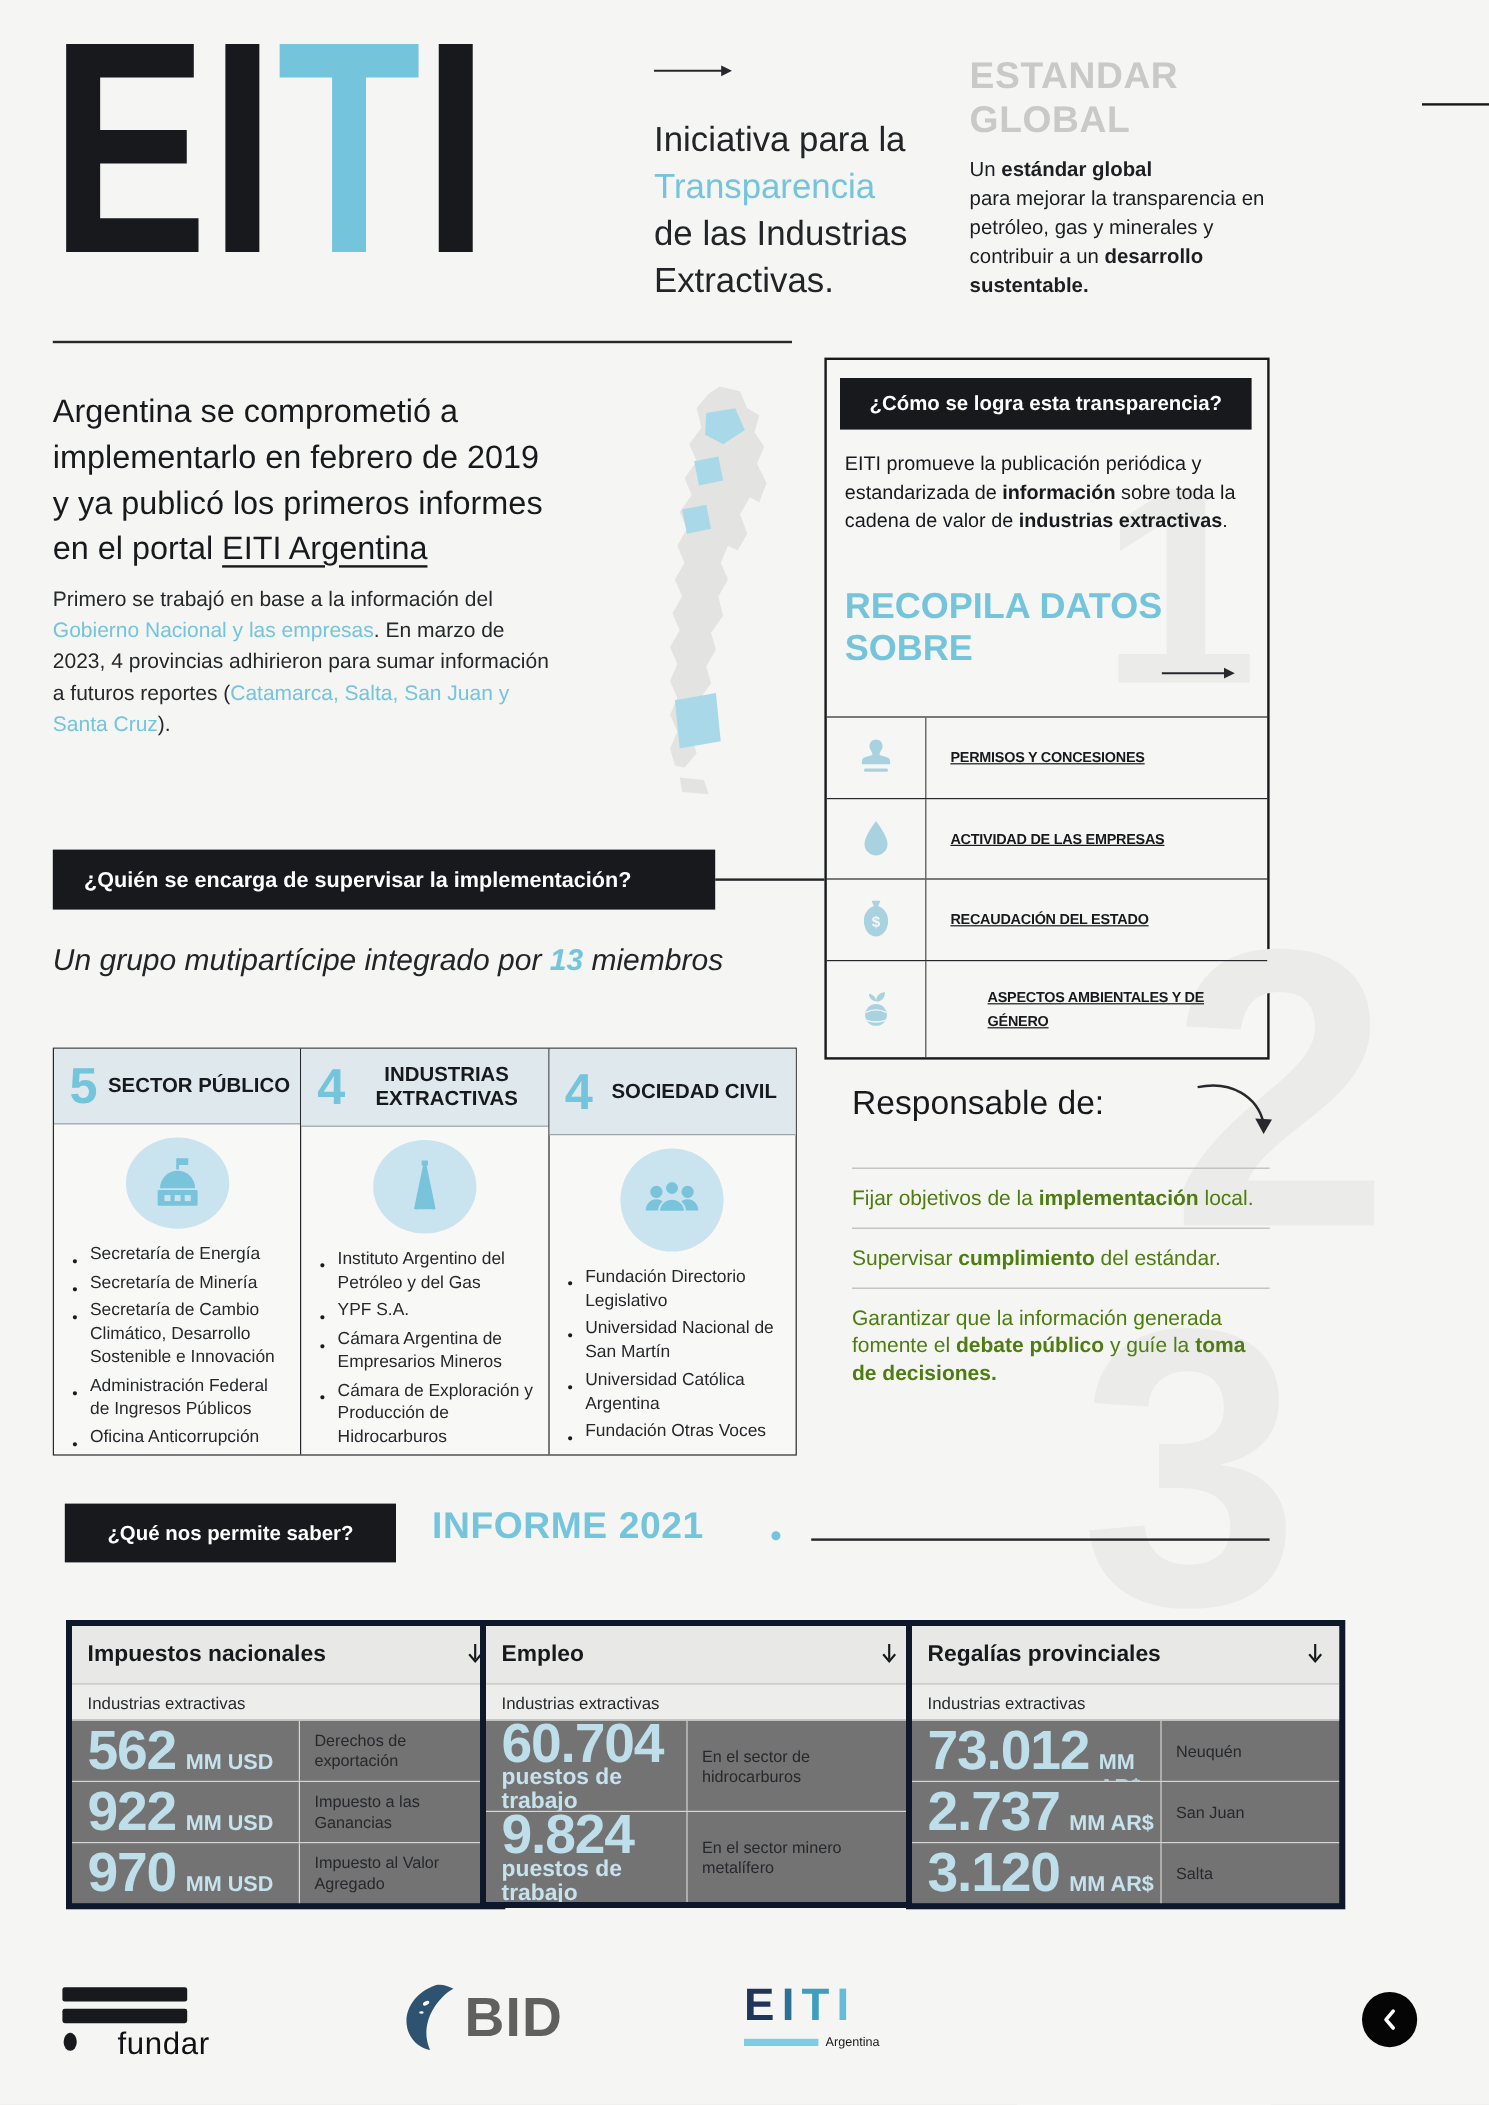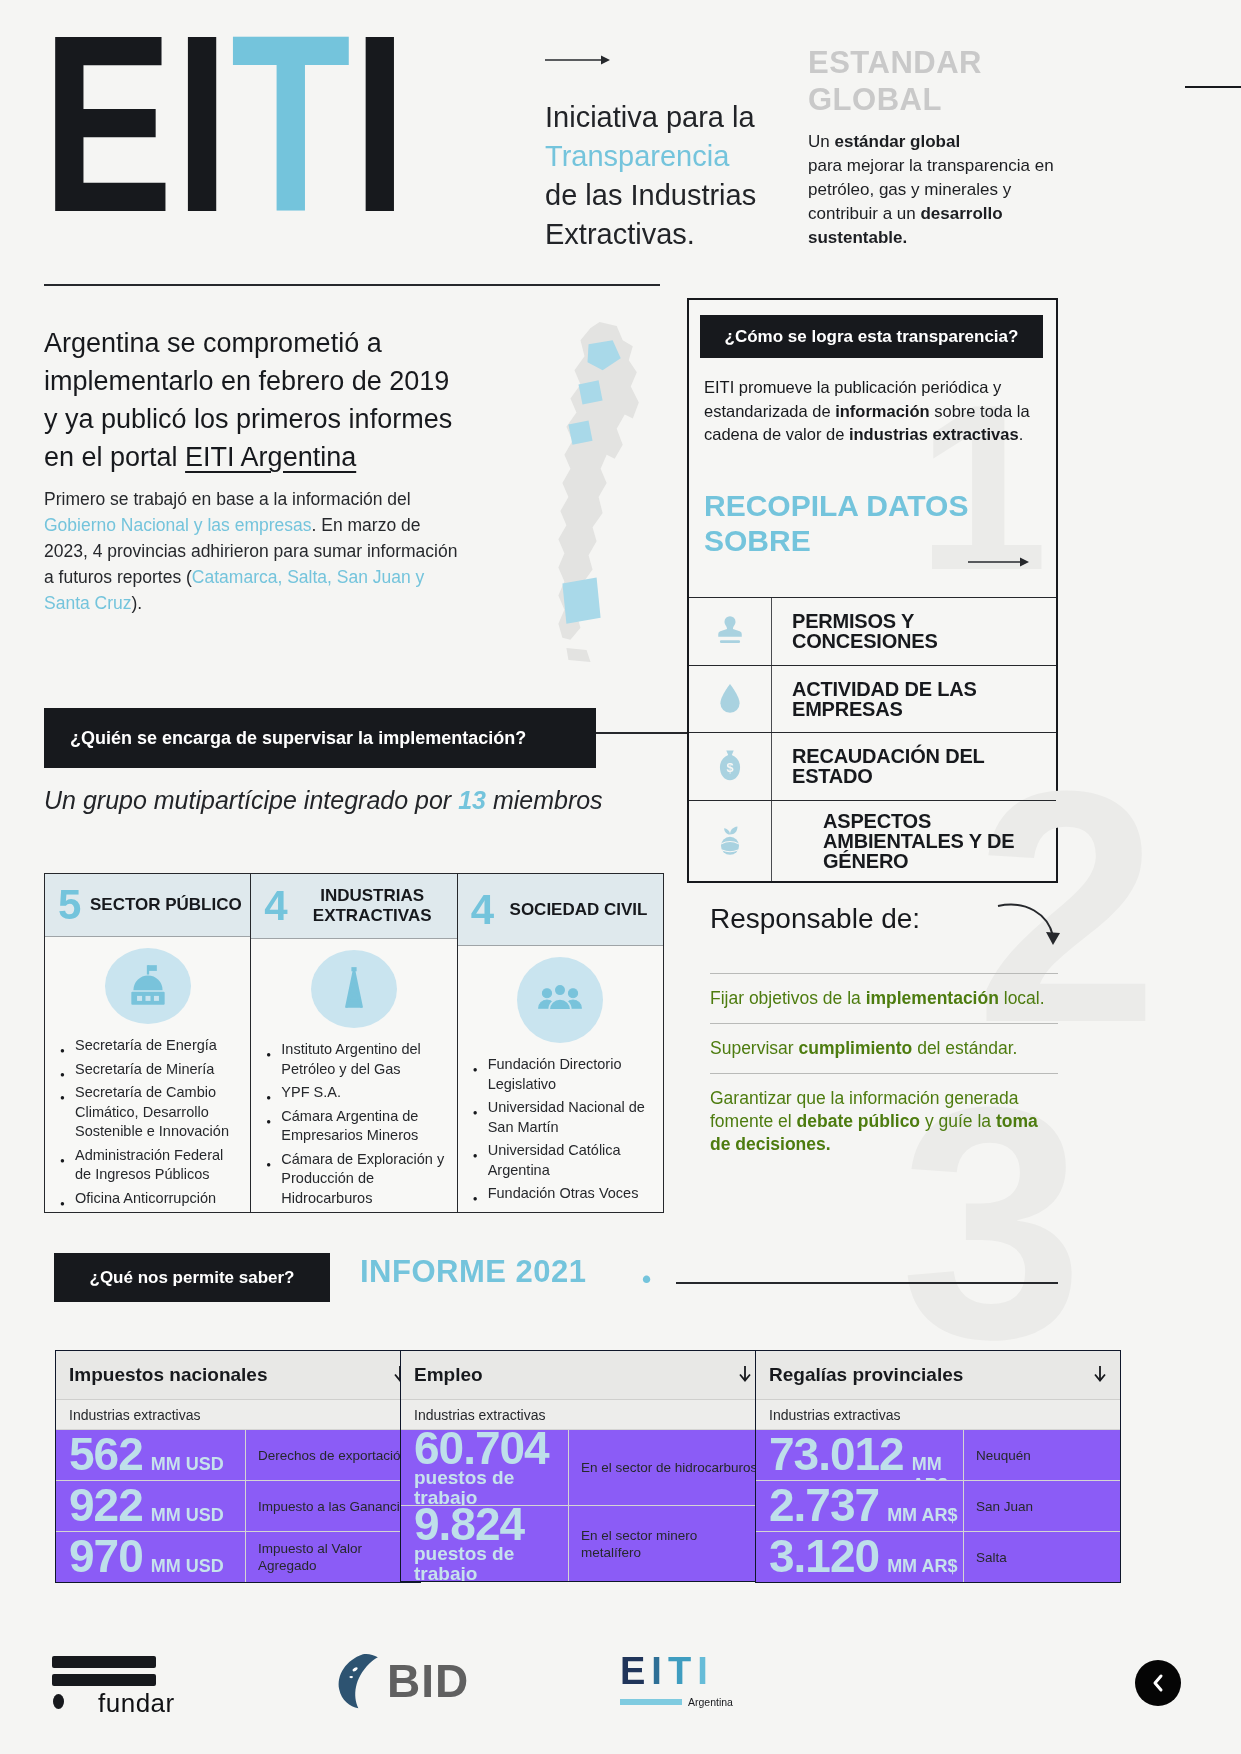--- a/index.html
+++ b/index.html
@@ -40,24 +40,24 @@
   .wm{font-weight:700;color:#ebebe9;line-height:1;z-index:0;pointer-events:none;}
   .wm1{position:absolute;right:8px;top:70px;font-size:235px;}
   .tbox-rows{position:absolute;left:0;top:297px;width:100%;bottom:0;display:flex;
              flex-direction:column;z-index:1;}
   .trow{display:flex;border-top:1.5px solid #26282c;flex:0 0 66.5px;}
   .trow:last-child{flex:1;gap:31px;}
   .trow .icell{flex:0 0 82px;border-right:1px solid #4a4c50;display:flex;
                align-items:center;justify-content:center;}
   .trow .icell svg{fill:#a9d2e0;}
   .trow .lbl{flex:1;display:flex;align-items:center;padding-left:20px;padding-right:8px;
-             font-weight:700;font-size:20px;line-height:20px;letter-spacing:-.2px;}
-
-  
-  .quien-box{left:44px;top:708px;width:552px;height:60px;background:#17191d;color:#fff;
+             font-weight:700;font-size:12px;line-height:20px;letter-spacing:-.2px;text-decoration:underline;}
+
+  
+  .quien-box{left:44px;top:708px;width:552px;height:50px;background:#17191d;color:#fff;
              font-weight:700;font-size:18px;display:flex;align-items:center;padding-left:26px;box-sizing:border-box;}
   .quien-line{left:596px;top:732px;width:91px;height:2px;background:#26282c;}
   .grupo-intro{left:44px;top:786px;font-size:25px;font-weight:500;color:#222428;font-style:italic;}
   .groups{left:44px;top:873px;width:620px;height:340px;display:flex;
           border:1.5px solid #26282c;box-sizing:border-box;background:#f8f8f6;}
   .gcol{flex:1;display:flex;flex-direction:column;min-width:0;}
   .gcol + .gcol{border-left:1.5px solid #26282c;}
   .ghead{height:71px;background:#dfe9ed;border-bottom:1px solid #9fa4a7;display:flex;align-items:center;}
   .gnum{font-size:42px;font-weight:700;color:#74c4dc;margin-left:13px;}
   .glabel{flex:1;text-align:center;font-weight:700;font-size:17px;line-height:20px;padding:0 6px;}
@@ -76,21 +76,21 @@
               font-size:17.5px;line-height:23px;color:#4d7c0f;z-index:1;}
   .resp-items li{border-top:1px solid #b9bab8;padding:13px 0;}
 
   
   .wm3{position:absolute;left:900px;top:1058px;font-size:330px;}
   .saber-box{left:54px;top:1253px;width:276px;height:49px;background:#17191d;color:#fff;
              font-weight:700;font-size:17px;display:flex;align-items:center;justify-content:center;}
   .informe-title{left:360px;top:1254px;font-size:31px;font-weight:700;color:#74c4dc;letter-spacing:.5px;}
   .informe-dot{left:642px;top:1264px;font-size:26px;font-weight:700;color:#74c4dc;}
   .informe-line{left:676px;top:1282px;width:382px;height:2px;background:#26282c;}
-  .card{top:1350px;width:366px;background:#8b5cf6;border:1px solid #0f172a;box-sizing:border-box;z-index:1;}
+  .card{top:1350px;width:366px;background:#737373;border:5px solid #0f172a;box-sizing:border-box;z-index:1;}
   .card1{left:55px;}  .card2{left:400px;}  .card3{left:755px;}
   .card-head{height:48px;background:#e8e8e6;display:flex;align-items:center;padding:0 13px;}
   .card-title{font-size:19px;font-weight:600;}
   .card-head svg{margin-left:auto;stroke:#17191d;}
   .card-sub{height:29px;background:#ededeb;border-top:1px solid #cfcfcd;display:flex;
             align-items:center;padding-left:13px;font-size:14px;color:#26282c;}
   .srow{display:flex;border-top:1px solid #d5d5d3;height:50px;}
   .card2 .srow{height:75px;}
   .ncell{display:flex;align-items:baseline;padding-left:13px;border-right:1px solid #d5d5d3;
          box-sizing:border-box;overflow:hidden;}

